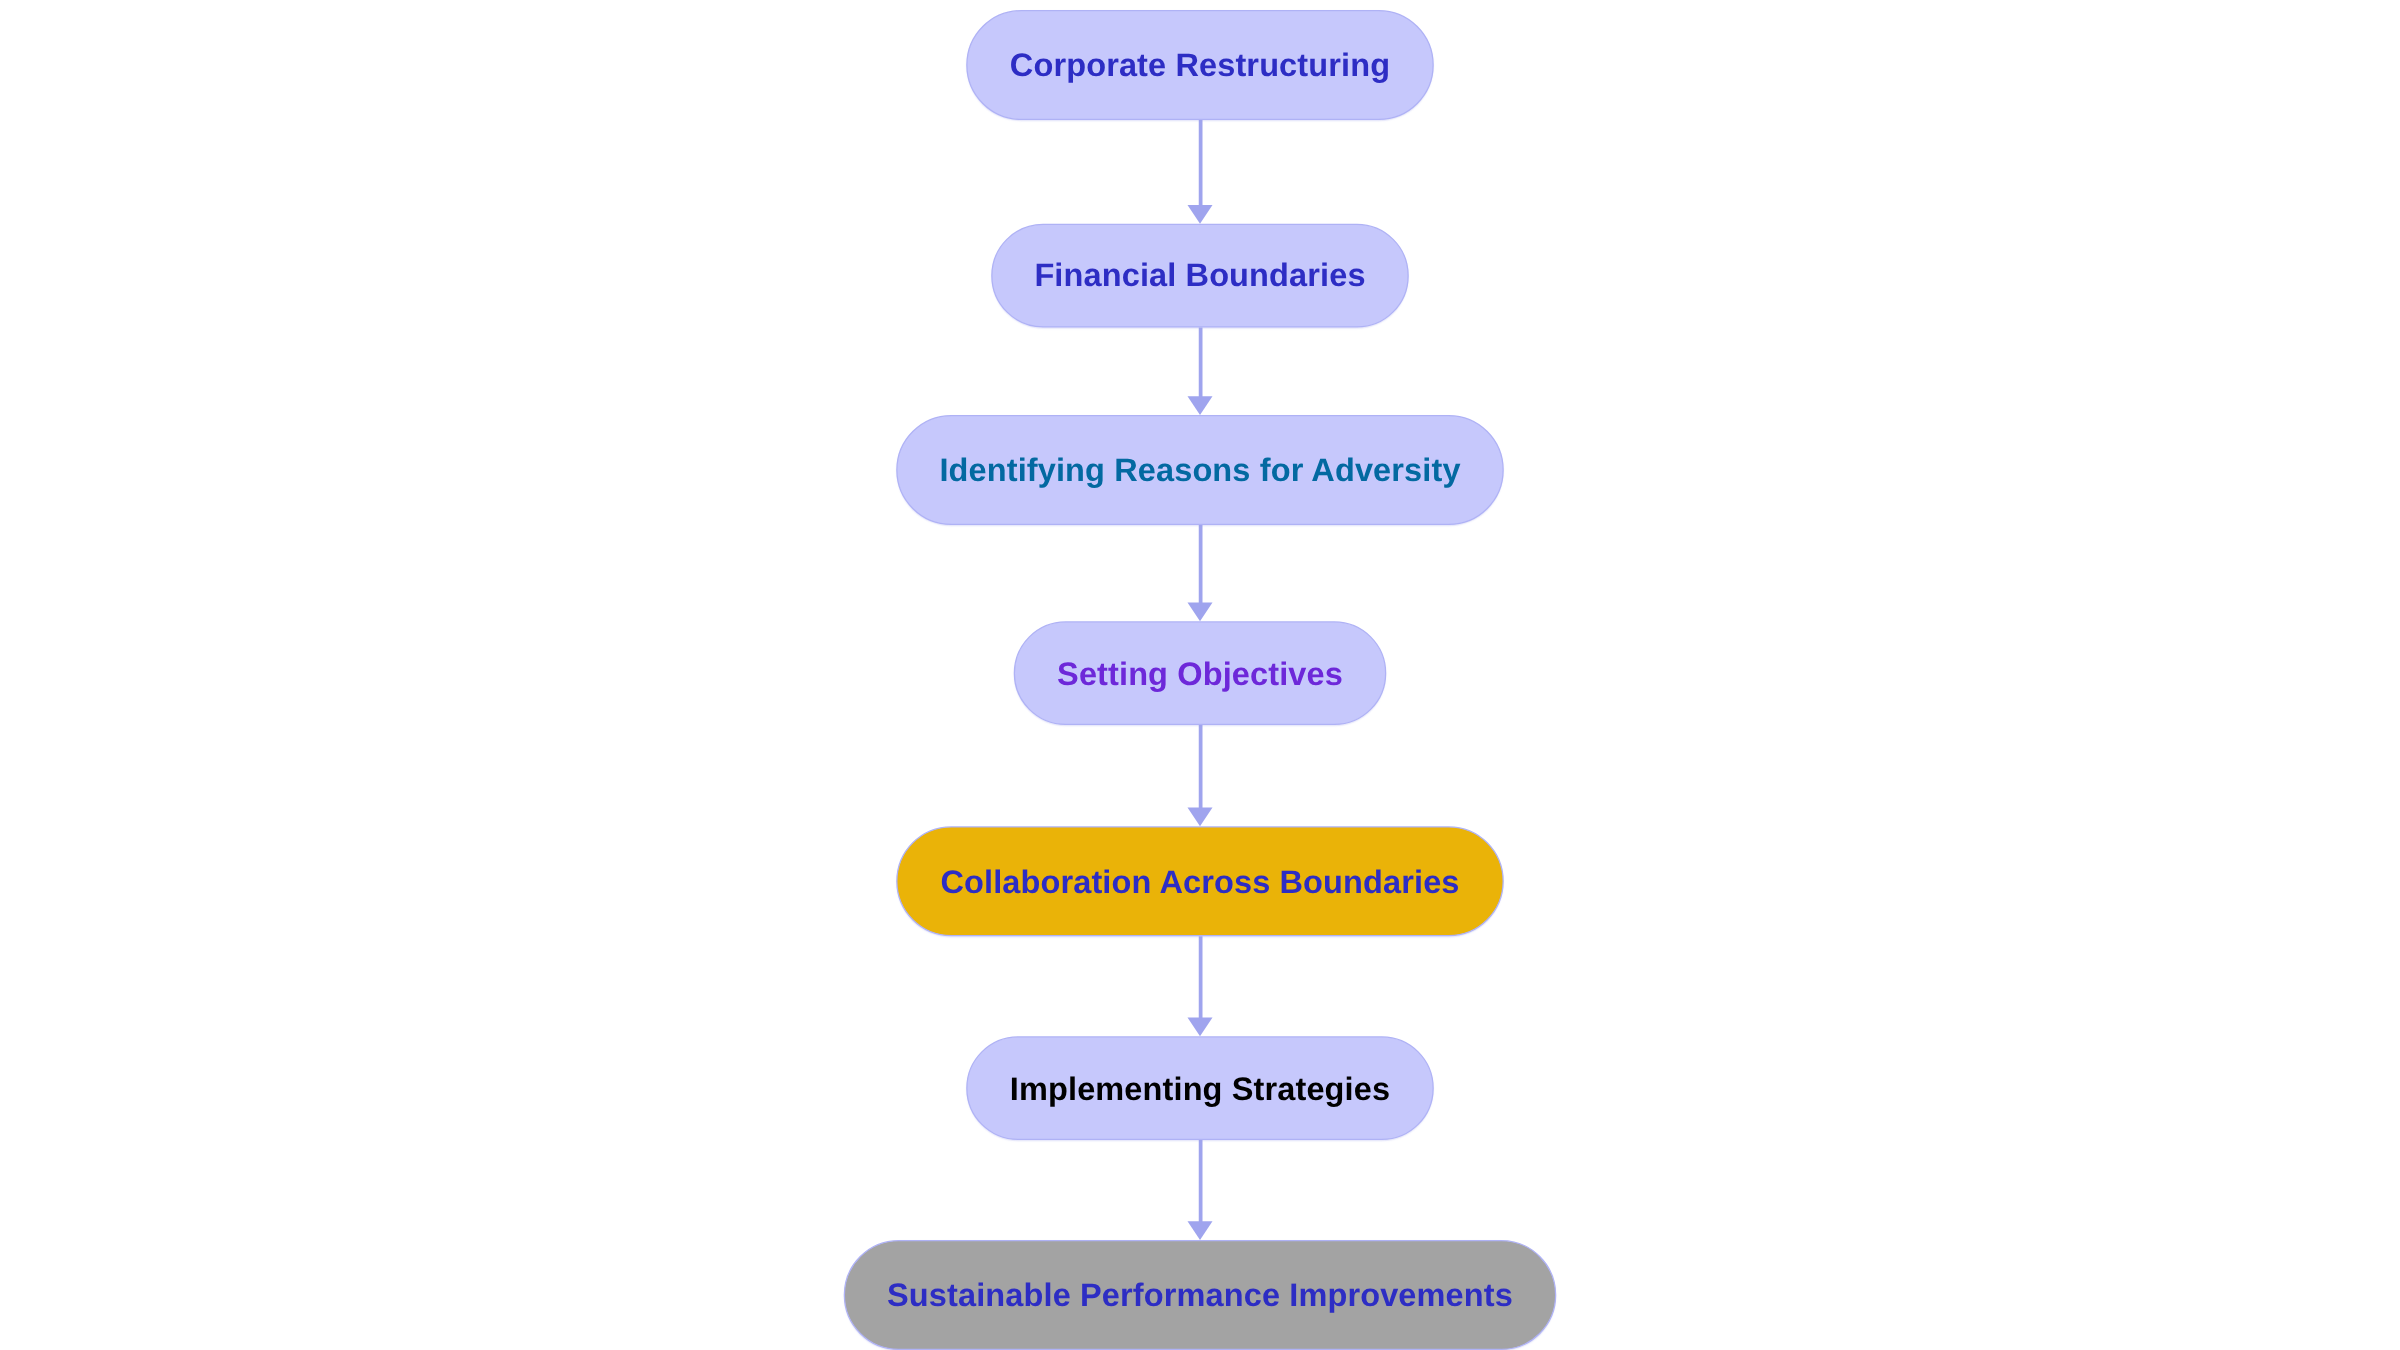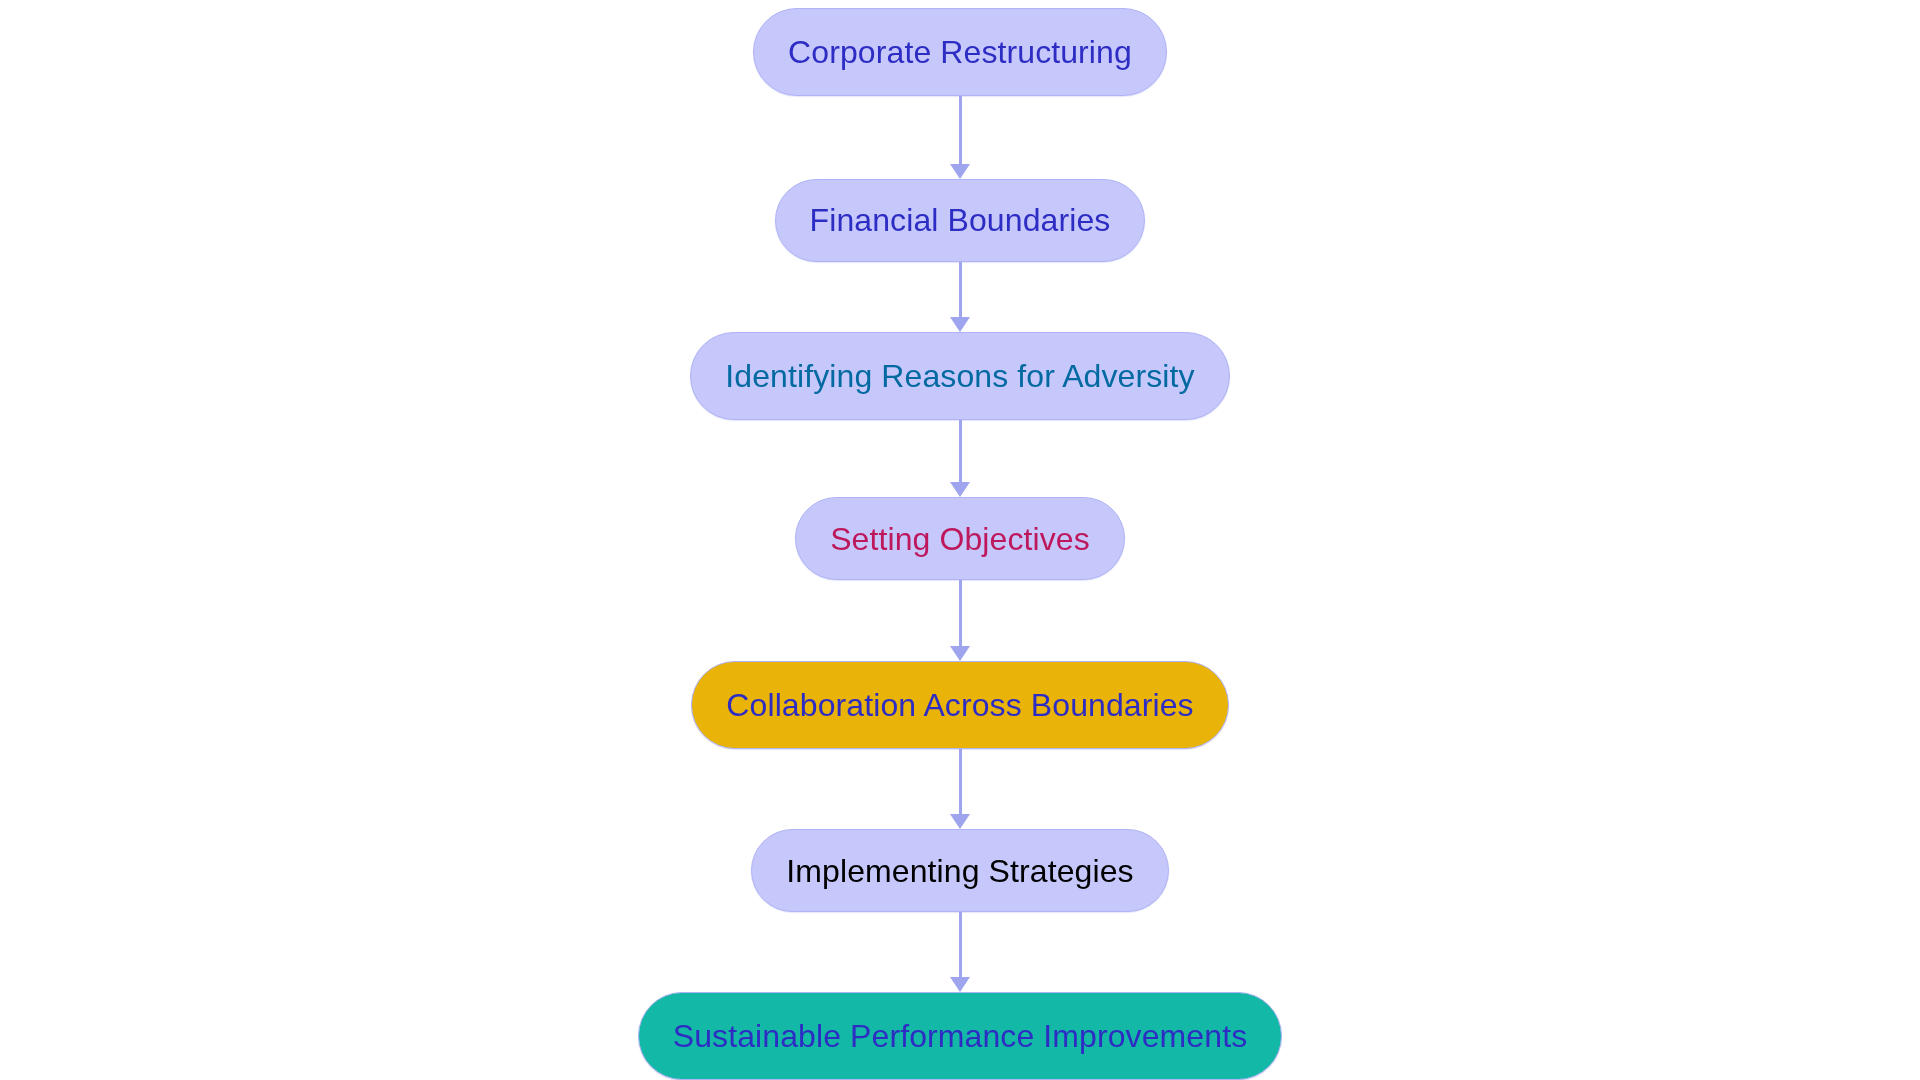--- a/index.html
+++ b/index.html
@@ -37,22 +37,22 @@
   
   .flow-node {
     box-sizing: border-box;
     display: flex;
     align-items: center;
     justify-content: center;
     background: #c6c8fc;
     border: 1px solid #afb2f5;
     border-radius: 999px;
     color: #2d2dc4;
-    font-size: 32px;
-    font-weight: 400;
+    font-size: 26px;
+    font-weight: 700;
     letter-spacing: 0.1px;
     line-height: 1;
     white-space: nowrap;
     padding: 0 34px;
     box-shadow: 0 1px 1px rgba(160, 164, 238, 0.28);
   }
 
   .flow-node-label {
     display: block;
     pointer-events: none;
@@ -124,21 +124,21 @@
 
     <div class="flow-node node-h-tall" style="background: rgb(198, 200, 252); border-color: rgb(175, 178, 245); color: #0369a1;">
       <span class="flow-node-label">Identifying Reasons for Adversity</span>
     </div>
 
     <div class="flow-connector gap-c">
       <div class="connector-line" style="background: rgb(159, 164, 238);"></div>
       <div class="connector-arrowhead" style="border-top-color: rgb(159, 164, 238);"></div>
     </div>
 
-    <div class="flow-node node-h-mid" style="background: rgb(198, 200, 252); border-color: rgb(175, 178, 245); color: #be185d; text-align: right;">
+    <div class="flow-node node-h-mid" style="background: rgb(198, 200, 252); border-color: rgb(175, 178, 245); color: #6d28d9; text-align: right;">
       <span class="flow-node-label">Setting Objectives</span>
     </div>
 
     <div class="flow-connector gap-d">
       <div class="connector-line" style="background: rgb(159, 164, 238);"></div>
       <div class="connector-arrowhead" style="border-top-color: rgb(159, 164, 238);"></div>
     </div>
 
     <div class="flow-node node-h-tall" style="background: #eab308; border-color: rgb(175, 178, 245); color: rgb(45, 45, 196);">
       <span class="flow-node-label">Collaboration Across Boundaries</span>
@@ -151,18 +151,18 @@
 
     <div class="flow-node node-h-mid" style="background: rgb(198, 200, 252); border-color: rgb(175, 178, 245); color: #000000;">
       <span class="flow-node-label">Implementing Strategies</span>
     </div>
 
     <div class="flow-connector gap-f">
       <div class="connector-line" style="background: rgb(159, 164, 238);"></div>
       <div class="connector-arrowhead" style="border-top-color: rgb(159, 164, 238);"></div>
     </div>
 
-    <div class="flow-node node-h-tall" style="background: #14b8a6; border-color: rgb(175, 178, 245); color: rgb(45, 45, 196);">
+    <div class="flow-node node-h-tall" style="background: #a3a3a3; border-color: rgb(175, 178, 245); color: rgb(45, 45, 196);">
       <span class="flow-node-label">Sustainable Performance Improvements</span>
     </div>
 
   </div>
 </div>
 
 </body></html>

